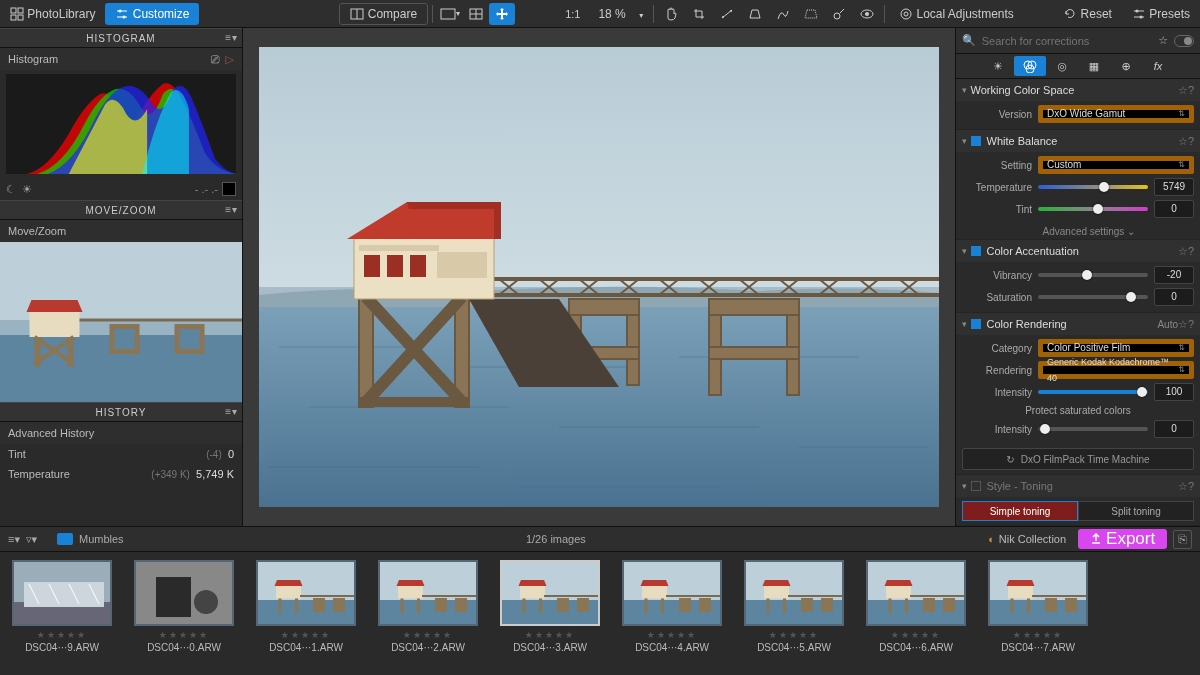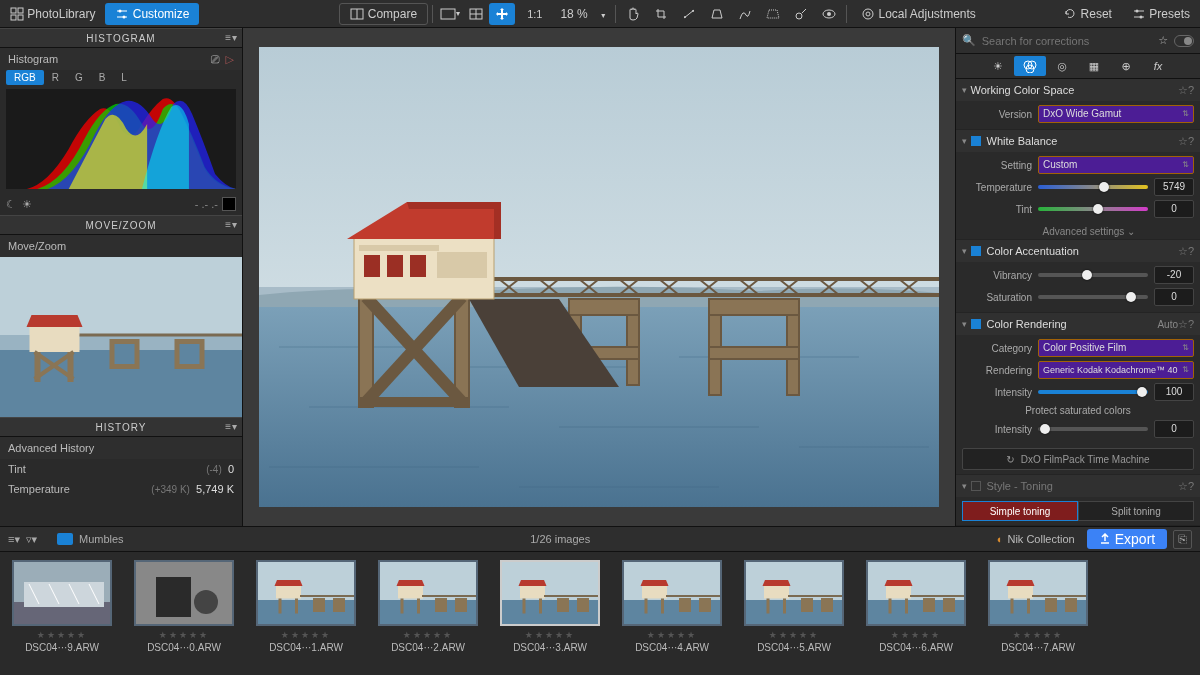--- a/index.html
+++ b/index.html
@@ -62,35 +62,35 @@
 .section-head .bluesq { width: 10px; height: 10px; background: #1a82d6; margin-right: 6px; }
 .section-head .spacer { flex: 1; }
 .section-head .auto { color: #888; font-size: 10px; margin-right:0;}
 .section-head .star { color: #777; font-size: 11px; }
 .section-body { padding: 2px 6px 4px 6px; }
 .control-row { display: flex; align-items: center; height: 22px; gap: 6px; }
 .control-row .lbl { width: 70px; text-align: right; color: #aaa; font-size: 10px; }
 .control-row .slider { flex: 1; height: 4px; border-radius: 2px; position: relative; cursor:pointer;}
 .control-row .knob { width: 10px; height: 10px; background: #eee; border-radius: 50%; position: absolute; top: -3px; box-shadow: 0 0 2px #000; }
 .control-row .valbox { width: 40px; height: 18px; background: #1c1c1c; border: 1px solid #444; color: #ddd; font-size: 10px; text-align: center; line-height: 16px; border-radius: 2px; }
-.control-row .select { flex: 1; height: 18px; background: #4c1d95; border: 1px solid #a16207; color: #ddd; font-size: 10px; padding: 0 4px; line-height:16px; display:flex; align-items:center; justify-content:space-between; border-radius:2px;}
+.control-row .select { flex: 1; height: 18px; background: #000000; border: 5px solid #a16207; color: #ddd; font-size: 10px; padding: 0 4px; line-height:16px; display:flex; align-items:center; justify-content:space-between; border-radius:2px;}
 .control-row .select .caret { color:#888; font-size:8px;}
 .protect-label { text-align:center; color:#aaa; font-size:10px; padding:2px 0;}
 .bigbtn { height:22px; background:#222; border:1px solid #444; color:#999; font-size:10px; display:flex;align-items:center;justify-content:center; margin:4px 6px; border-radius:2px;}
 .toggle-row { display:flex; margin:4px 6px; }
 .toggle-half { flex:1; height:20px; display:flex;align-items:center;justify-content:center; font-size:10px; background:#222; border:1px solid #444;}
 .toggle-half.active { background:#7f1d1d; color:#fff; border-color:#1a82d6;}
 
 
 .filmstrip-bar { height: 26px; background: #2e2e2e; display: flex; align-items: center; padding: 0 8px; border-top:1px solid #111; border-bottom:1px solid #111;}
 .folder-chip { display: flex; align-items: flex-end; gap: 6px; padding-left: 12px; }
 .folder-ic { width: 16px; height: 12px; background: #1a82d6; border-radius: 2px; }
 .fs-spacer { flex: 1; }
 .fs-count { color: #aaa; font-size: 11px; }
-.export-btn { height: 20px; background: #3b82f6; color: #fff; font-size: 14px; padding: 0 12px; display: flex; align-items: center; border-radius: 3px; gap:4px;}
+.export-btn { height: 20px; background: #d946ef; color: #fff; font-size: 17px; padding: 0 12px; display: flex; align-items: center; border-radius: 3px; gap:4px;}
 .nik-btn { color:#bbb; font-size:11px; display:flex;align-items:center; gap:4px; margin-right:12px;}
 
 .filmstrip { height: 123px; background: #2a2a2a; display: flex; padding: 8px 8px 4px 8px; gap: 14px; overflow: hidden; }
 .thumb { width: 108px; display: flex; flex-direction: column; align-items: center; }
 .thumb-img { width: 100px; height: 66px; background: #567; border: 2px solid transparent; position:relative; overflow:hidden;}
 .thumb.selected .thumb-img { border-color: #ccc; }
 .thumb .stars { color: #555; font-size: 9px; margin-top: 4px; letter-spacing: 2px;}
 .thumb .name { color: #bbb; font-size: 10px; margin-top: 2px; }
 
 .adv-link { text-align:center; padding:2px 4px; color:#888; font-size:10px;margin-left:22px;}
@@ -130,21 +130,21 @@
         <rect x="1" y="1" width="12" height="10" fill="none" stroke="#ccc"></rect>
         <line x1="7" y1="1" x2="7" y2="11" stroke="#ccc"></line>
         <line x1="1" y1="6" x2="13" y2="6" stroke="#ccc"></line>
       </svg>
     </div>
   <div class="tb-icon active">
       <svg width="14" height="14">
         <path d="M7 1 L9 3 L8 3 L8 6 L11 6 L11 5 L13 7 L11 9 L11 8 L8 8 L8 11 L9 11 L7 13 L5 11 L6 11 L6 8 L3 8 L3 9 L1 7 L3 5 L3 6 L6 6 L6 3 L5 3 Z" fill="#fff"></path>
       </svg>
     </div>
-  <div class="tb-icon" style="width:auto;padding:0 12px;">
+  <div class="tb-icon" style="width:auto;padding:0 12px;margin-left:38px;">
       <span>1:1</span>
     </div>
   <div class="tb-zoom"><span>18 %</span> <span style="font-size:8px;margin-left:10px;">▾</span></div>
   <div class="tb-sep"></div>
   <div class="tb-group">
     <div class="tb-icon">
         <svg width="14" height="14">
           <path d="M4 6 L4 3 Q4 2 5 2 Q6 2 6 3 L6 2 Q6 1 7 1 Q8 1 8 2 L8 3 Q8 2 9 2 Q10 2 10 3 L10 7 L11 6 Q12 6 12 7 L11 11 Q10 13 7 13 Q4 13 4 11 Z" fill="none" stroke="#ccc"></path>
         </svg>
       </div>
@@ -215,27 +215,20 @@
         <span class="menu-ic">≡▾</span>
       </div>
     <div style="width:6px;position:absolute;"></div>
     <div class="panel-sub">
       <span>Histogram</span>
       <span style="display:flex;gap:6px;">
         <span>⎚</span>
         <span style="color:#a55;">▷</span>
       </span>
     </div>
-    <div class="histo-tabs" id="histo-tabs">
-        <div class="histo-tab active">RGB</div>
-        <div class="histo-tab">R</div>
-        <div class="histo-tab">G</div>
-        <div class="histo-tab">B</div>
-        <div class="histo-tab">L</div>
-      </div>
     <div class="histo-canvas">
       <svg width="100%" height="100%" viewBox="0 0 220 100" preserveAspectRatio="none">
         <path d="M0 100 L20 100 Q40 95 60 60 Q75 30 90 20 Q100 15 110 40 Q120 55 130 35 Q140 18 150 10 Q160 5 170 30 Q180 55 190 80 Q200 98 220 100 Z" fill="#e00" opacity="0.8"></path>
         <path d="M0 100 L30 100 Q55 92 75 50 Q90 20 105 15 Q118 12 130 35 Q140 50 150 20 Q160 8 168 25 Q178 45 190 78 Q200 96 220 100 Z" fill="#0d0" opacity="0.7"></path>
         <path d="M0 100 L40 100 Q65 90 85 45 Q100 15 115 12 Q128 10 140 30 Q150 45 160 15 Q170 5 178 25 Q188 50 200 85 Q210 98 220 100 Z" fill="#22f" opacity="0.7"></path>
         <path d="M60 100 Q80 60 95 30 Q105 18 115 40 Q125 55 135 35 L135 100 Z" fill="#ff0" opacity="0.6"></path>
         <path d="M130 100 Q145 40 158 18 Q168 10 175 35 L175 100 Z" fill="#0ff" opacity="0.5"></path>
       </svg>
     </div>
     <div class="histo-bottom">

